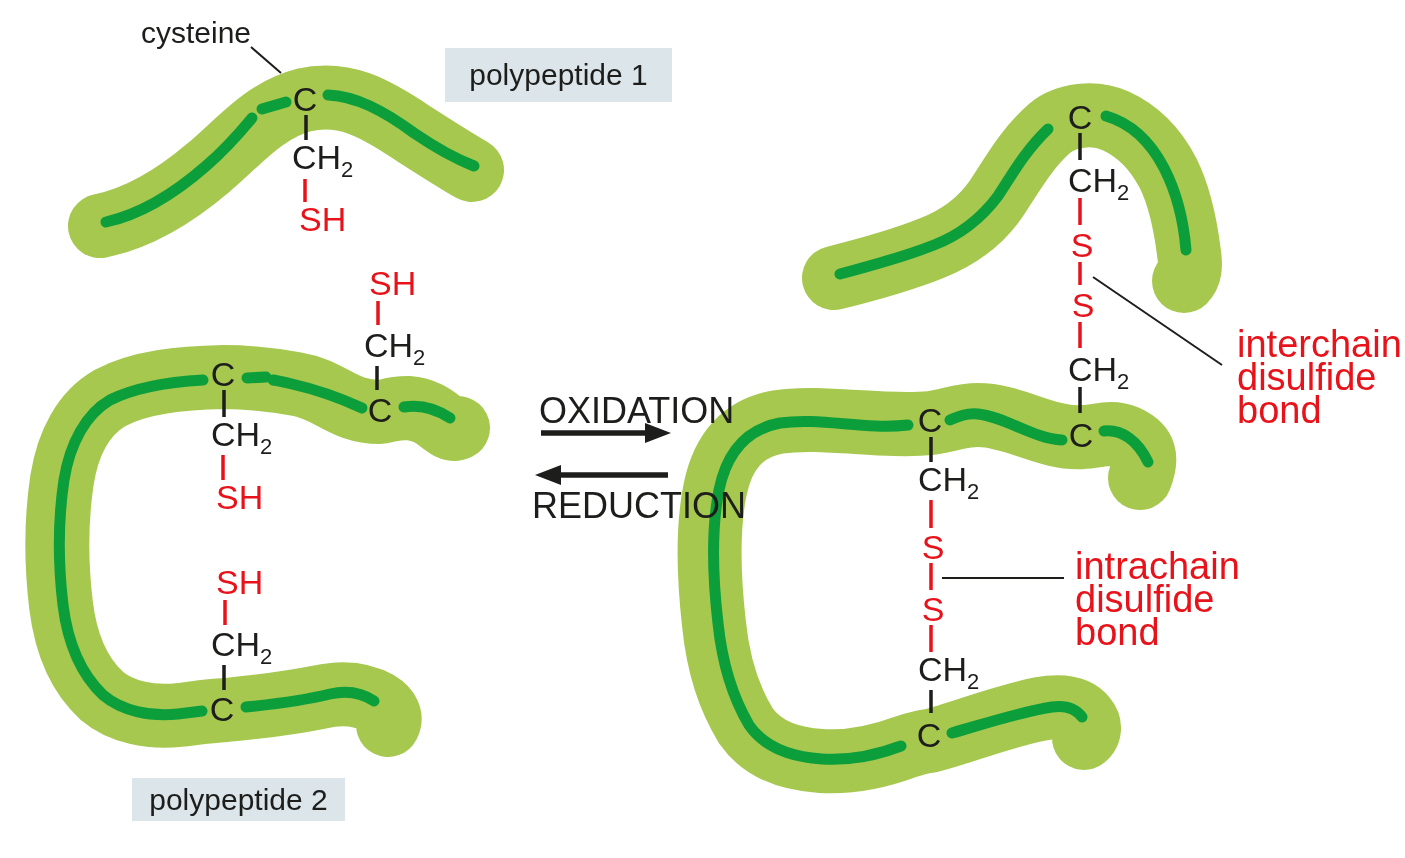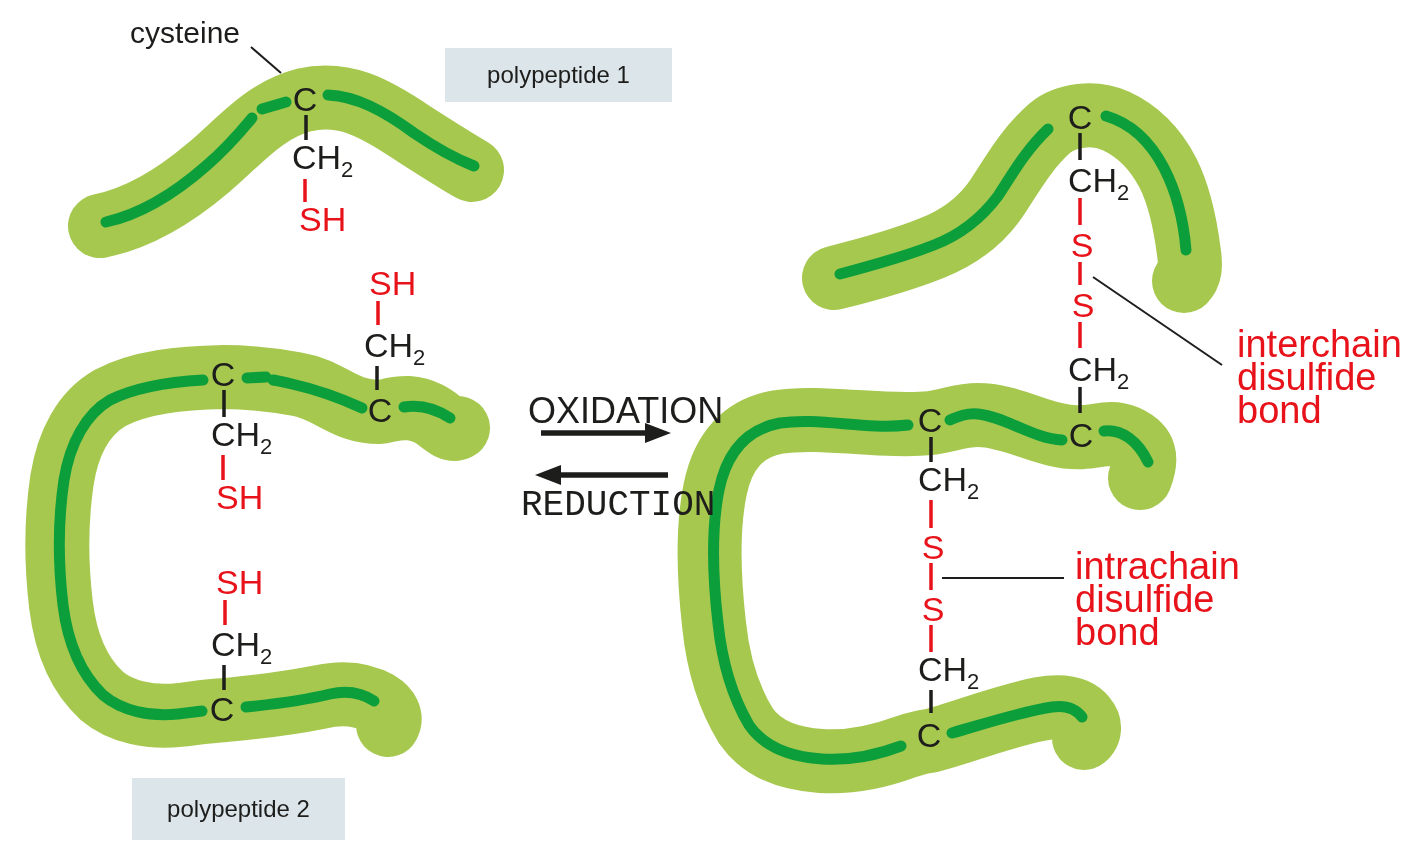--- a/index.html
+++ b/index.html
@@ -50,36 +50,37 @@
   .chem.red { color: var(--red, #e8131a); }
   .chem .sub { font-size: 22px; position: relative; top: 8px; }
 
   
   .caption {
     position: absolute;
     font-size: 30px;
     line-height: 1.1;
     color: var(--text, #1d1d1b);
     white-space: nowrap;
+    margin-left: 11px;
   }
   .caption.process { font-size: 36px; }
   .red-note {
     position: absolute;
     font-size: 38px;
     line-height: 33px;
     color: var(--red, #e8131a);
     white-space: nowrap;
   }
   .pill {
     position: absolute;
     background: var(--label-box-bg, #dbe5ea);
     display: flex;
     align-items: center;
     justify-content: center;
-    font-size: 24px;
+    font-size: 30px;
     color: var(--text, #1d1d1b);
     white-space: nowrap;
   }
 </style>
 </head>
 <body>
 
 <div class="fig">
 
   <svg class="layer" width="1405" height="858" viewBox="0 0 1405 858">
@@ -153,25 +154,25 @@
     <g>
       <line class="arrow-line" x1="558" y1="475" x2="668" y2="475"></line>
       <polygon class="arrow-head" points="561,465 535,475 561,485"></polygon>
     </g>
   </svg>
 
   <div class="caption" style="left:130px; top:16px;">cysteine</div>
 
   <div class="pill" style="left:445px; top:48px; width:227px; height:54px;">polypeptide 1</div>
 
-  <div class="pill" style="left:132px; top:778px; width:213px; height:62px;">polypeptide 2</div>
+  <div class="pill" style="left:132px; top:778px; width:213px; height:43px;">polypeptide 2</div>
 
   <div class="caption process" style="left:528px; top:391px;">OXIDATION</div>
 
-  <div class="caption process" style="left:521px; top:486px;font-family:Liberation Mono, monospace;">REDUCTION</div>
+  <div class="caption process" style="left:521px; top:486px;">REDUCTION</div>
 
   <div class="red-note" style="left:1237px; top:328px;">
     <div>interchain</div>
     <div>disulfide</div>
     <div>bond</div>
   </div>
 
   <div class="red-note" style="left:1075px; top:550px;">
     <div>intrachain</div>
     <div>disulfide</div>

